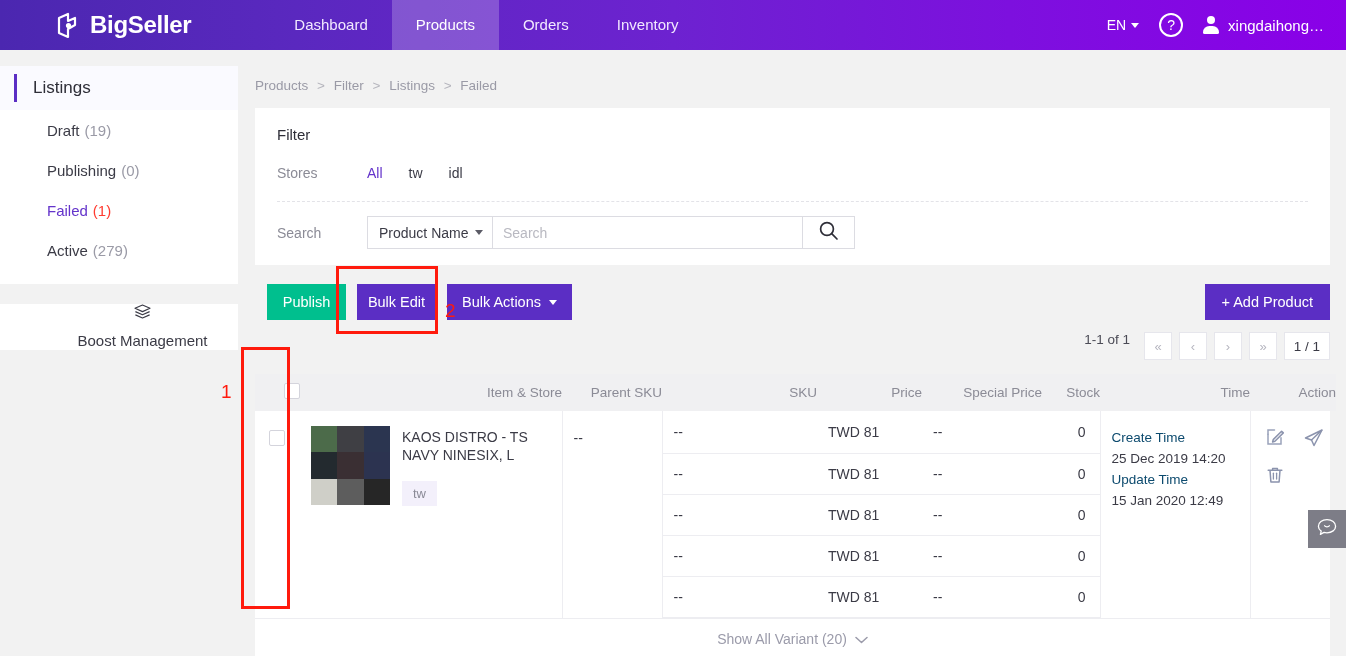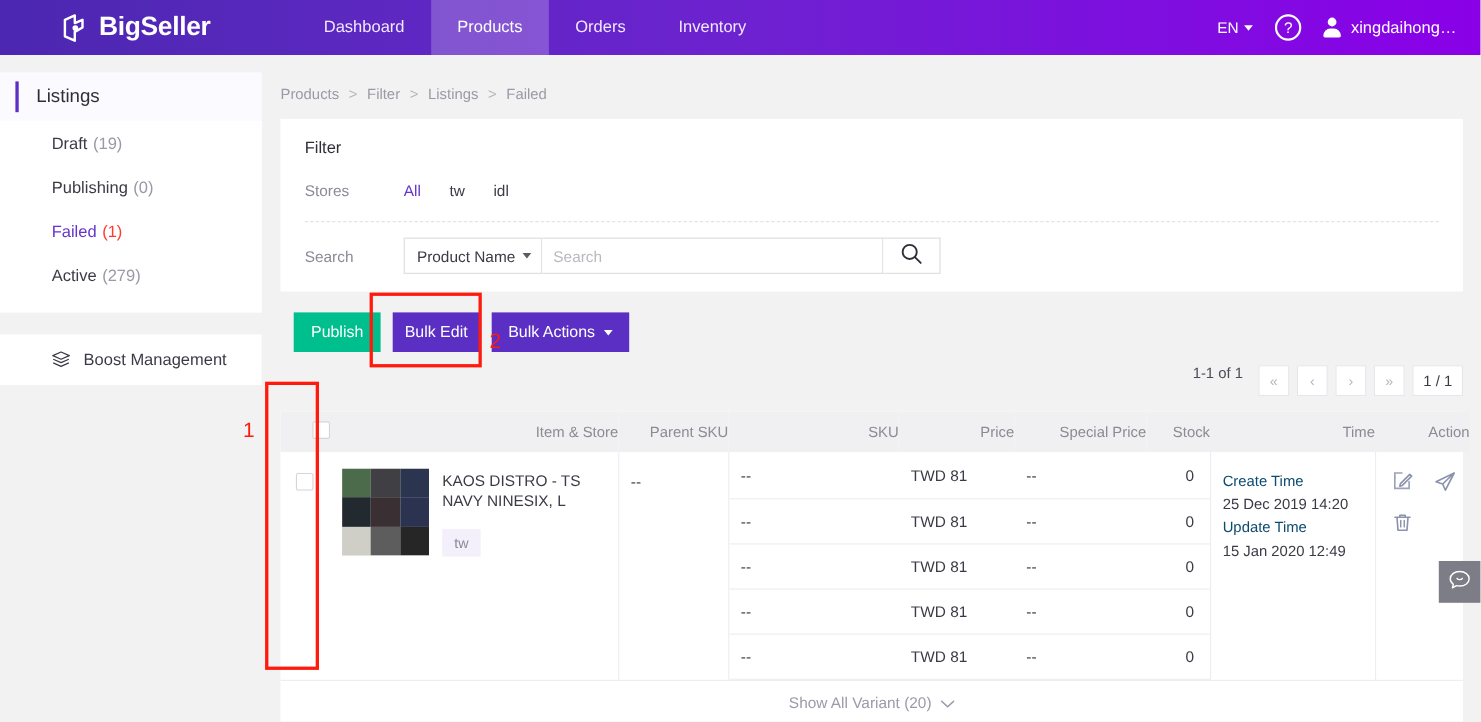--- a/index.html
+++ b/index.html
@@ -45,21 +45,21 @@
   }
   .side-head::before { content:""; position:absolute; left:14px; top:8px; width:3px; height:28px; background:#5b2ec4; }
   .side-list { background: #fff; padding-bottom: 14px; }
   .side-item {
     height: 40px; display: flex; align-items: center; padding-left: 47px;
     font-size: 15px; color: #3b3b46; cursor: pointer;
   }
   .side-item .count { color: #9a9aa6; margin-left: 5px; }
   .side-item.active { color: #6434cb; }
   .side-item.active .count { color: #ff3b30; }
-  .side-card2 { background: #fff; margin-top: 20px; height: 46px; display: flex; align-items: center; padding-left: 47px; gap: 12px; cursor: pointer; }
+  .side-card2 { background: #fff; margin-top: 20px; height: 46px; display: flex; align-items: center; padding-left: 47px; gap: 12px; cursor: pointer; flex-direction: column; }
   .side-card2 .label { font-size: 15px; color: #3b3b46; }
   .layers-icon { width: 17px; height: 16px; position: relative; flex: none; }
 
   
   .main { position: absolute; left: 238px; top: 50px; width: 1108px; height: 606px; background: #f2f2f2; }
   .breadcrumb { padding: 28px 0 0 17px; font-size: 13.5px; color: #9a9aa6; }
   .breadcrumb .sep { margin: 0 5px; color: #b5b5bd; }
 
   .filter-card { margin: 15px 16px 0 17px; background: #fff; padding: 18px 22px 16px 22px; }
   .filter-title { font-size: 15px; color: #2e2e38; margin-bottom: 16px; }
@@ -262,20 +262,21 @@
       </div>
     </div>
 
     <div class="actionbar">
       <button class="btn btn-publish">Publish</button>
       <button class="btn btn-bulkedit">Bulk Edit</button>
       <button class="btn btn-bulkactions">
         <span>Bulk Actions</span>
         <span class="caret-down"></span>
       </button>
+      <button class="btn btn-add">+ Add Product</button>
     </div>
 
     <div class="pagebar">
       <span class="pg-count">1-1 of 1</span>
       <div class="pg-btn">«</div>
       <div class="pg-btn">‹</div>
       <div class="pg-btn">›</div>
       <div class="pg-btn">»</div>
       <div class="pg-cur">1 / 1</div>
     </div>

